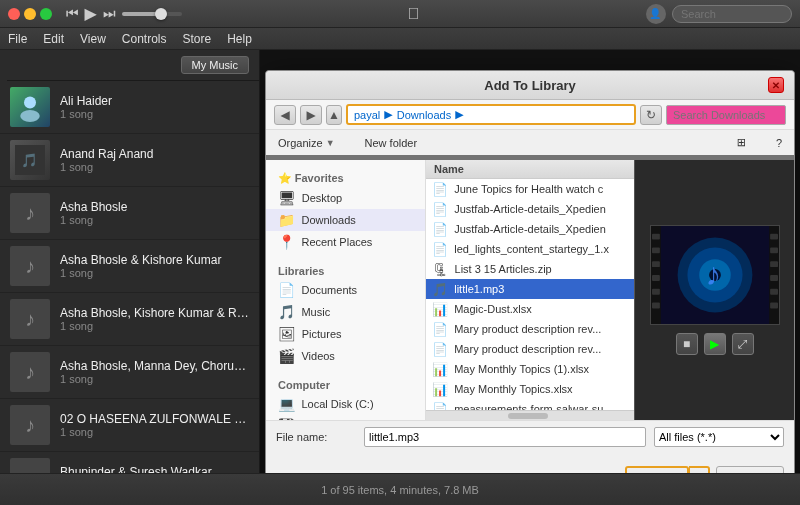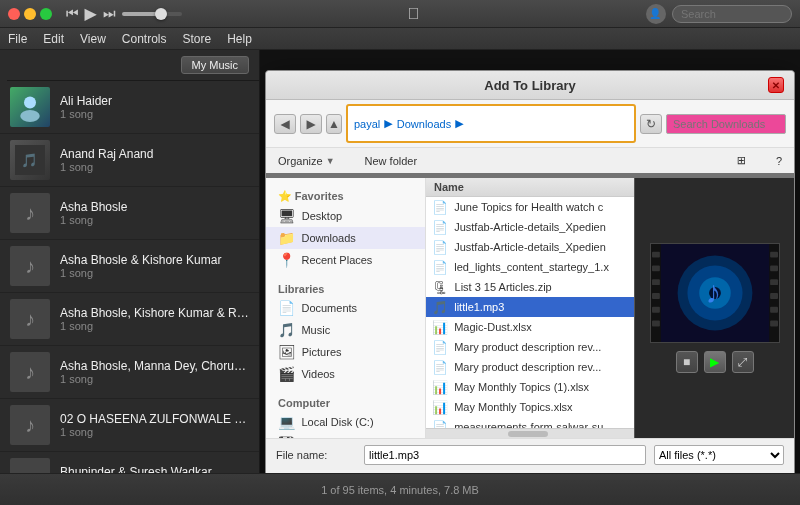--- a/index.html
+++ b/index.html
@@ -272,21 +272,21 @@
       cursor: pointer;
       display: flex; align-items: center; justify-content: center;
       font-size: 12px;
       color: #555;
     }
     .breadcrumb-path {
       flex: 1;
       background: white;
       border: 2px solid #e8a020;
       border-radius: 3px;
-      padding: 11px 6px;
+      padding: 2px 6px;
       font-size: 11px;
       color: #333;
       display: flex;
       align-items: center;
       gap: 4px;
     }
     .breadcrumb-path span { color: #0066cc; cursor: pointer; }
     .breadcrumb-refresh {
       width: 22px; height: 20px;
       background: linear-gradient(to bottom, #e8e8e8, #d0d0d0);

